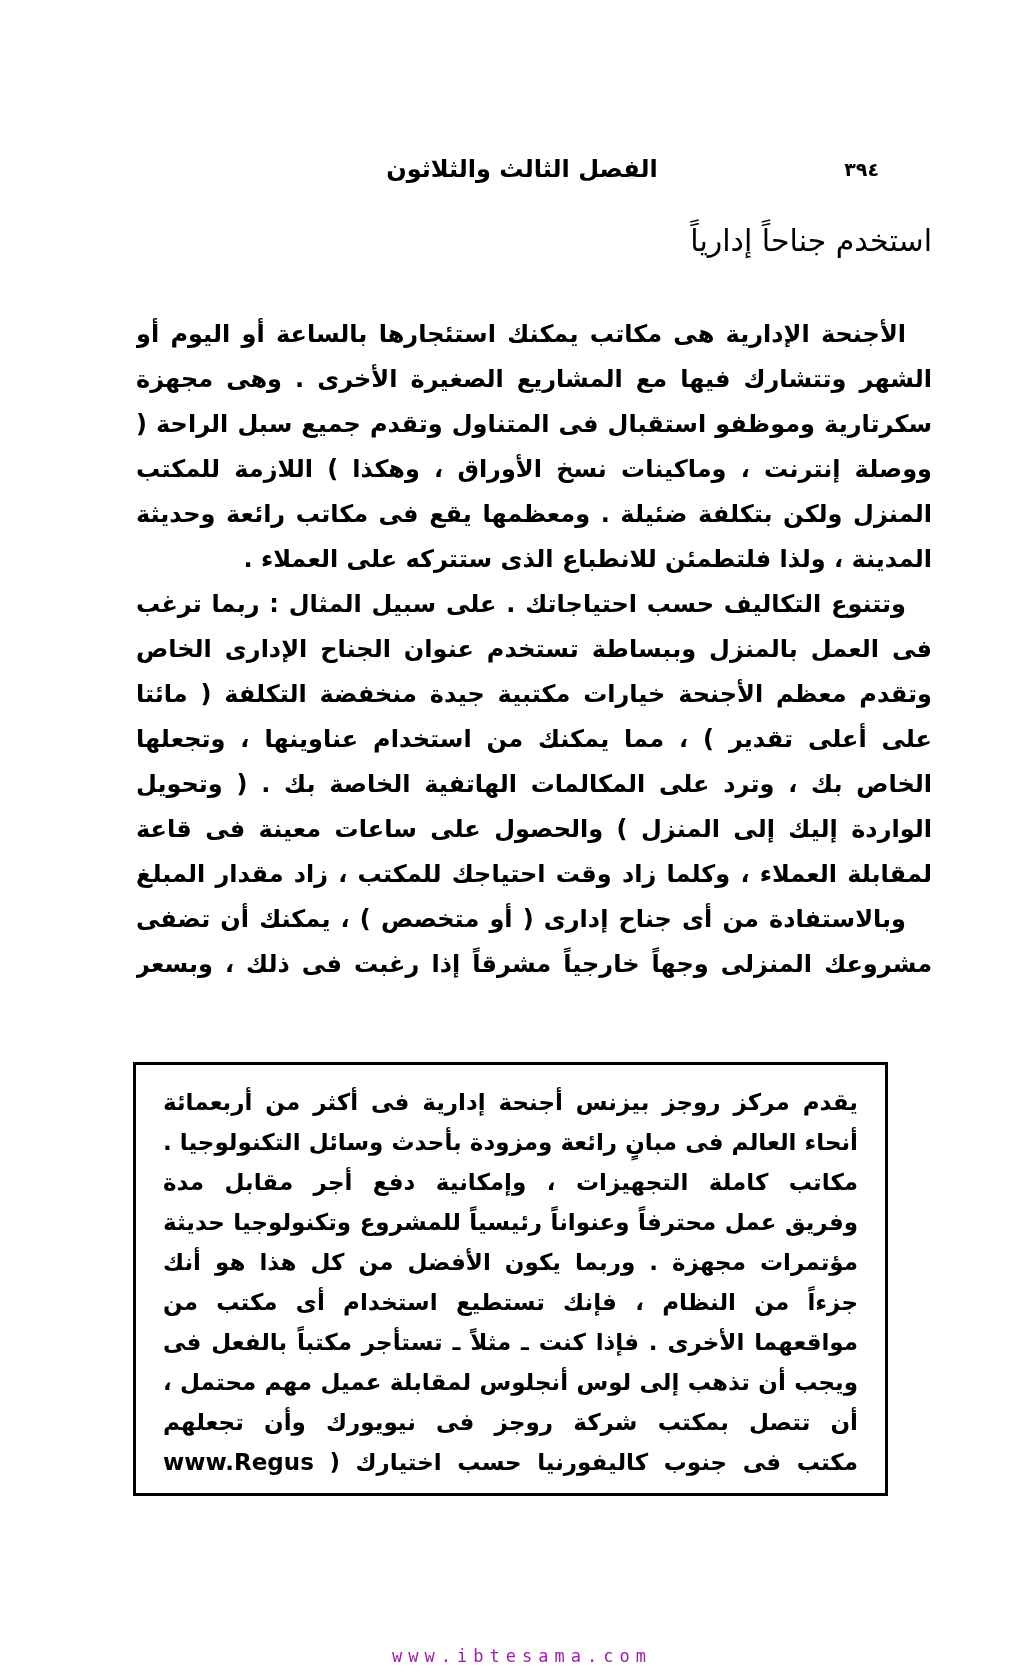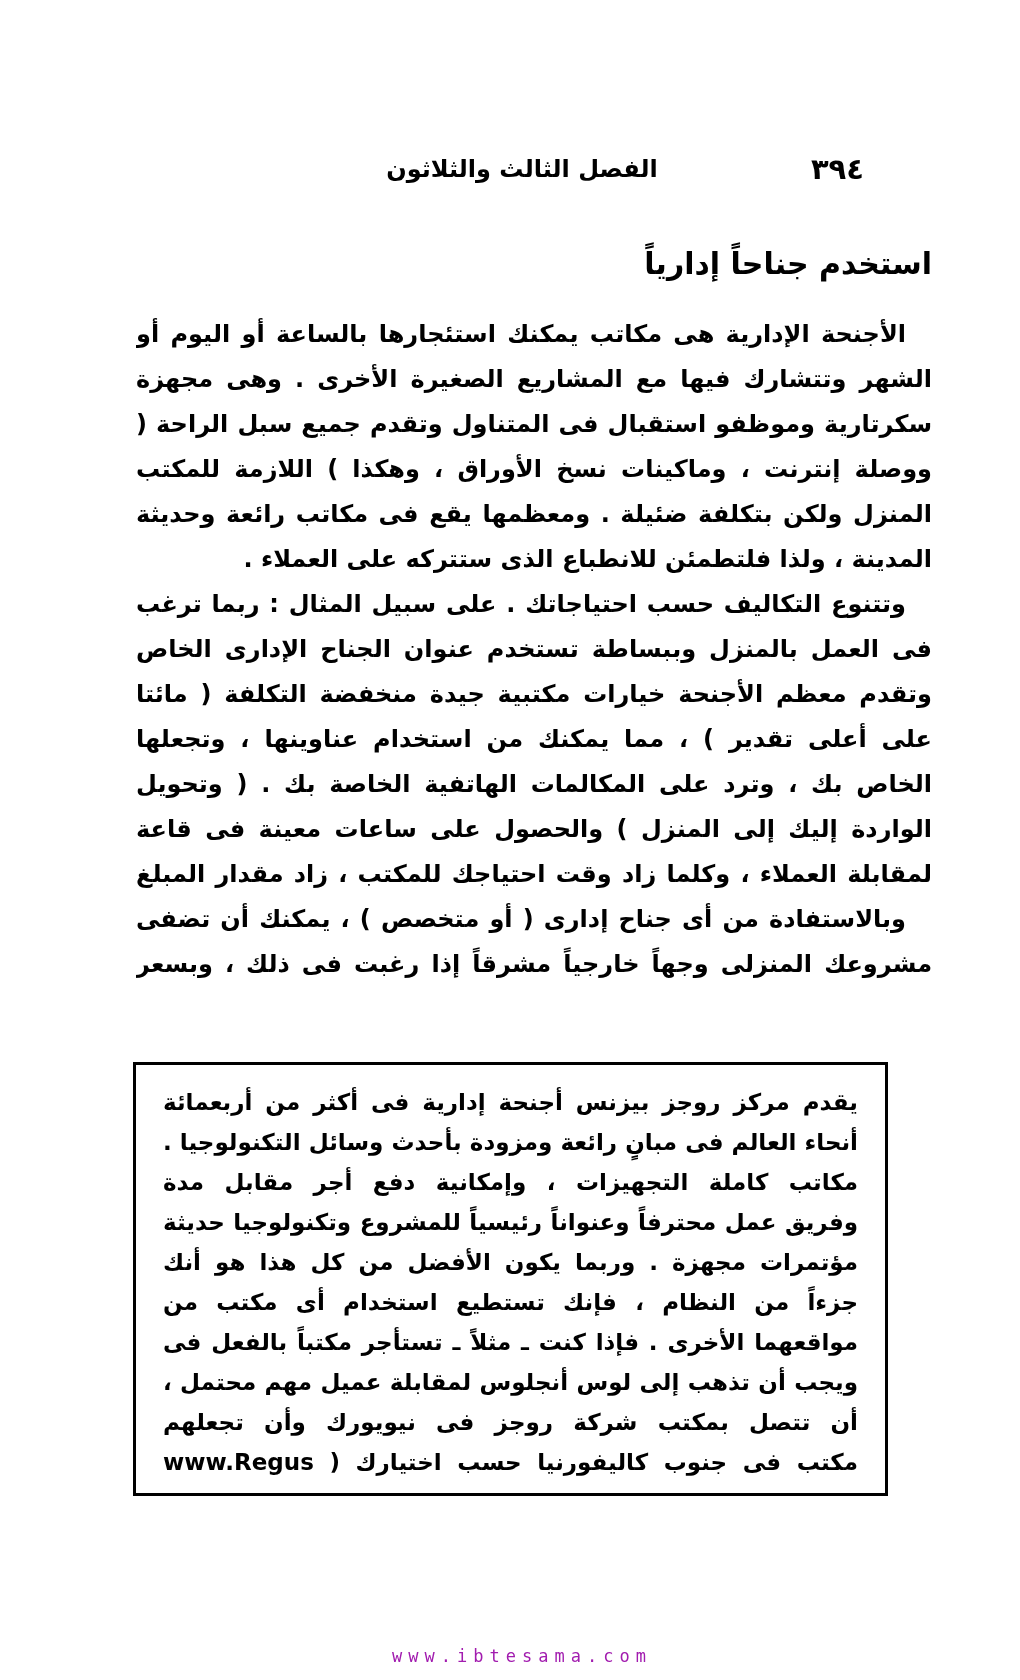--- a/index.html
+++ b/index.html
@@ -16,26 +16,26 @@
   }
   .page-header {
     position:absolute; top:146px; left:112px; right:112px; height:46px;
     font-weight:bold;
   }
   .chapter-title {
     position:absolute; left:0; right:0; text-align:center;
     font-size:24px; line-height:46px;
   }
   .page-number {
-    position:absolute; right:68px; top:0;
-    font-size:29px; line-height:46px; letter-spacing:3px;
+    position:absolute; right:53px; top:0;
+    font-size:19px; line-height:46px; letter-spacing:3px;
   }
   .section-heading {
-    position:absolute; top:240px; right:112px;
-    font-size:30px; font-weight:bold; line-height:48px;
+    position:absolute; top:217px; right:112px;
+    font-size:30px; font-weight:normal; line-height:48px;
   }
   .body-text {
     position:absolute; top:312px; right:112px; width:796px;
     font-weight:bold;
   }
   .line {
     height:45px; line-height:45px; font-size:24px;
     text-align:justify; text-align-last:justify;
     overflow:hidden;
   }

